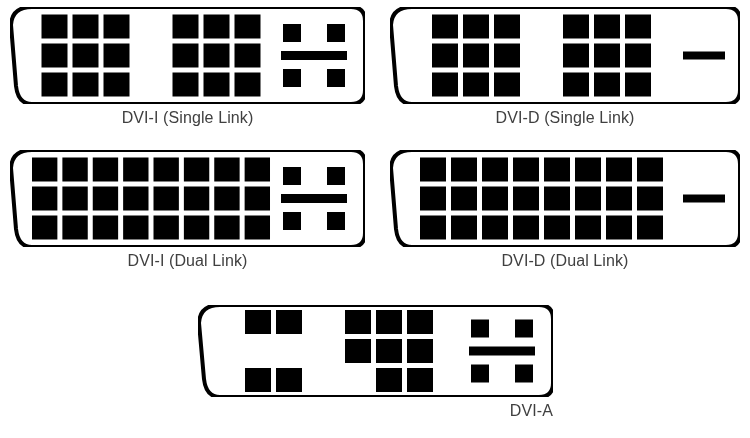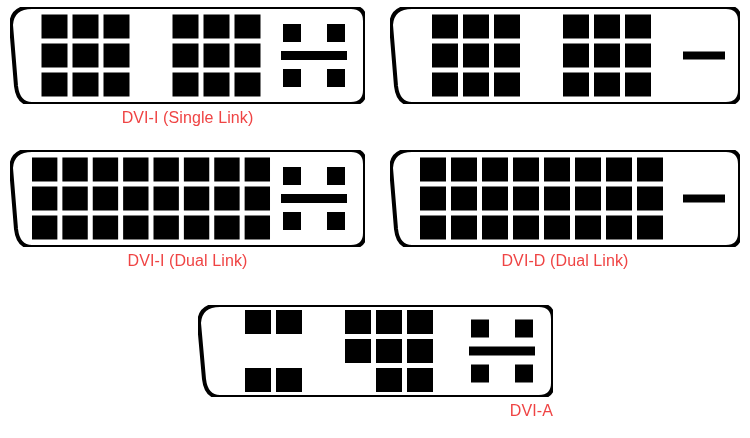--- a/index.html
+++ b/index.html
@@ -30,21 +30,21 @@
   }
 
   .connector-label {
     position: absolute;
     width: 100%;
     text-align: center;
     font-family: "Liberation Sans", sans-serif;
     font-size: 16px;
     line-height: 19px;
     letter-spacing: 0.1px;
-    color: #ef4444;
+    color: #404040;
     white-space: nowrap;
   }
 
   .shell-svg {
     display: block;
   }
 
   .pin-rect {
     fill: #000000;
   }
@@ -117,20 +117,21 @@
           <rect x="204.00" y="36.50" width="26" height="24" class="pin-rect"></rect>
           <rect x="235.00" y="36.50" width="26" height="24" class="pin-rect"></rect>
           <rect x="173.00" y="65.50" width="26" height="24" class="pin-rect"></rect>
           <rect x="204.00" y="65.50" width="26" height="24" class="pin-rect"></rect>
           <rect x="235.00" y="65.50" width="26" height="24" class="pin-rect"></rect>
         </g>
         <g>
           <rect x="293.00" y="44.50" width="42" height="8" class="blade-rect"></rect>
         </g>
       </svg>
+      <div class="connector-label" style="top: 101px;">DVI-D (Single Link)</div>
     </div>
     <div class="connector-cell" style="left: 390px; top: 150px; width: 350px;">
       <svg width="350" height="97" viewBox="0 0 350 97" class="shell-svg">
         <path d="M 22 0 L 336 0 Q 350 0 350 14 L 350 83 Q 350 97 336 97 L 22 97 Q 8 97  6 79 L 1 18 Q 2 0 22 0 Z" class="shell-outline" stroke-width="4" stroke-linejoin="round"></path>
         <g>
           <rect x="30.00" y="7.50" width="26" height="24" class="pin-rect"></rect>
           <rect x="61.00" y="7.50" width="26" height="24" class="pin-rect"></rect>
           <rect x="92.00" y="7.50" width="26" height="24" class="pin-rect"></rect>
           <rect x="123.00" y="7.50" width="26" height="24" class="pin-rect"></rect>
           <rect x="154.00" y="7.50" width="26" height="24" class="pin-rect"></rect>

